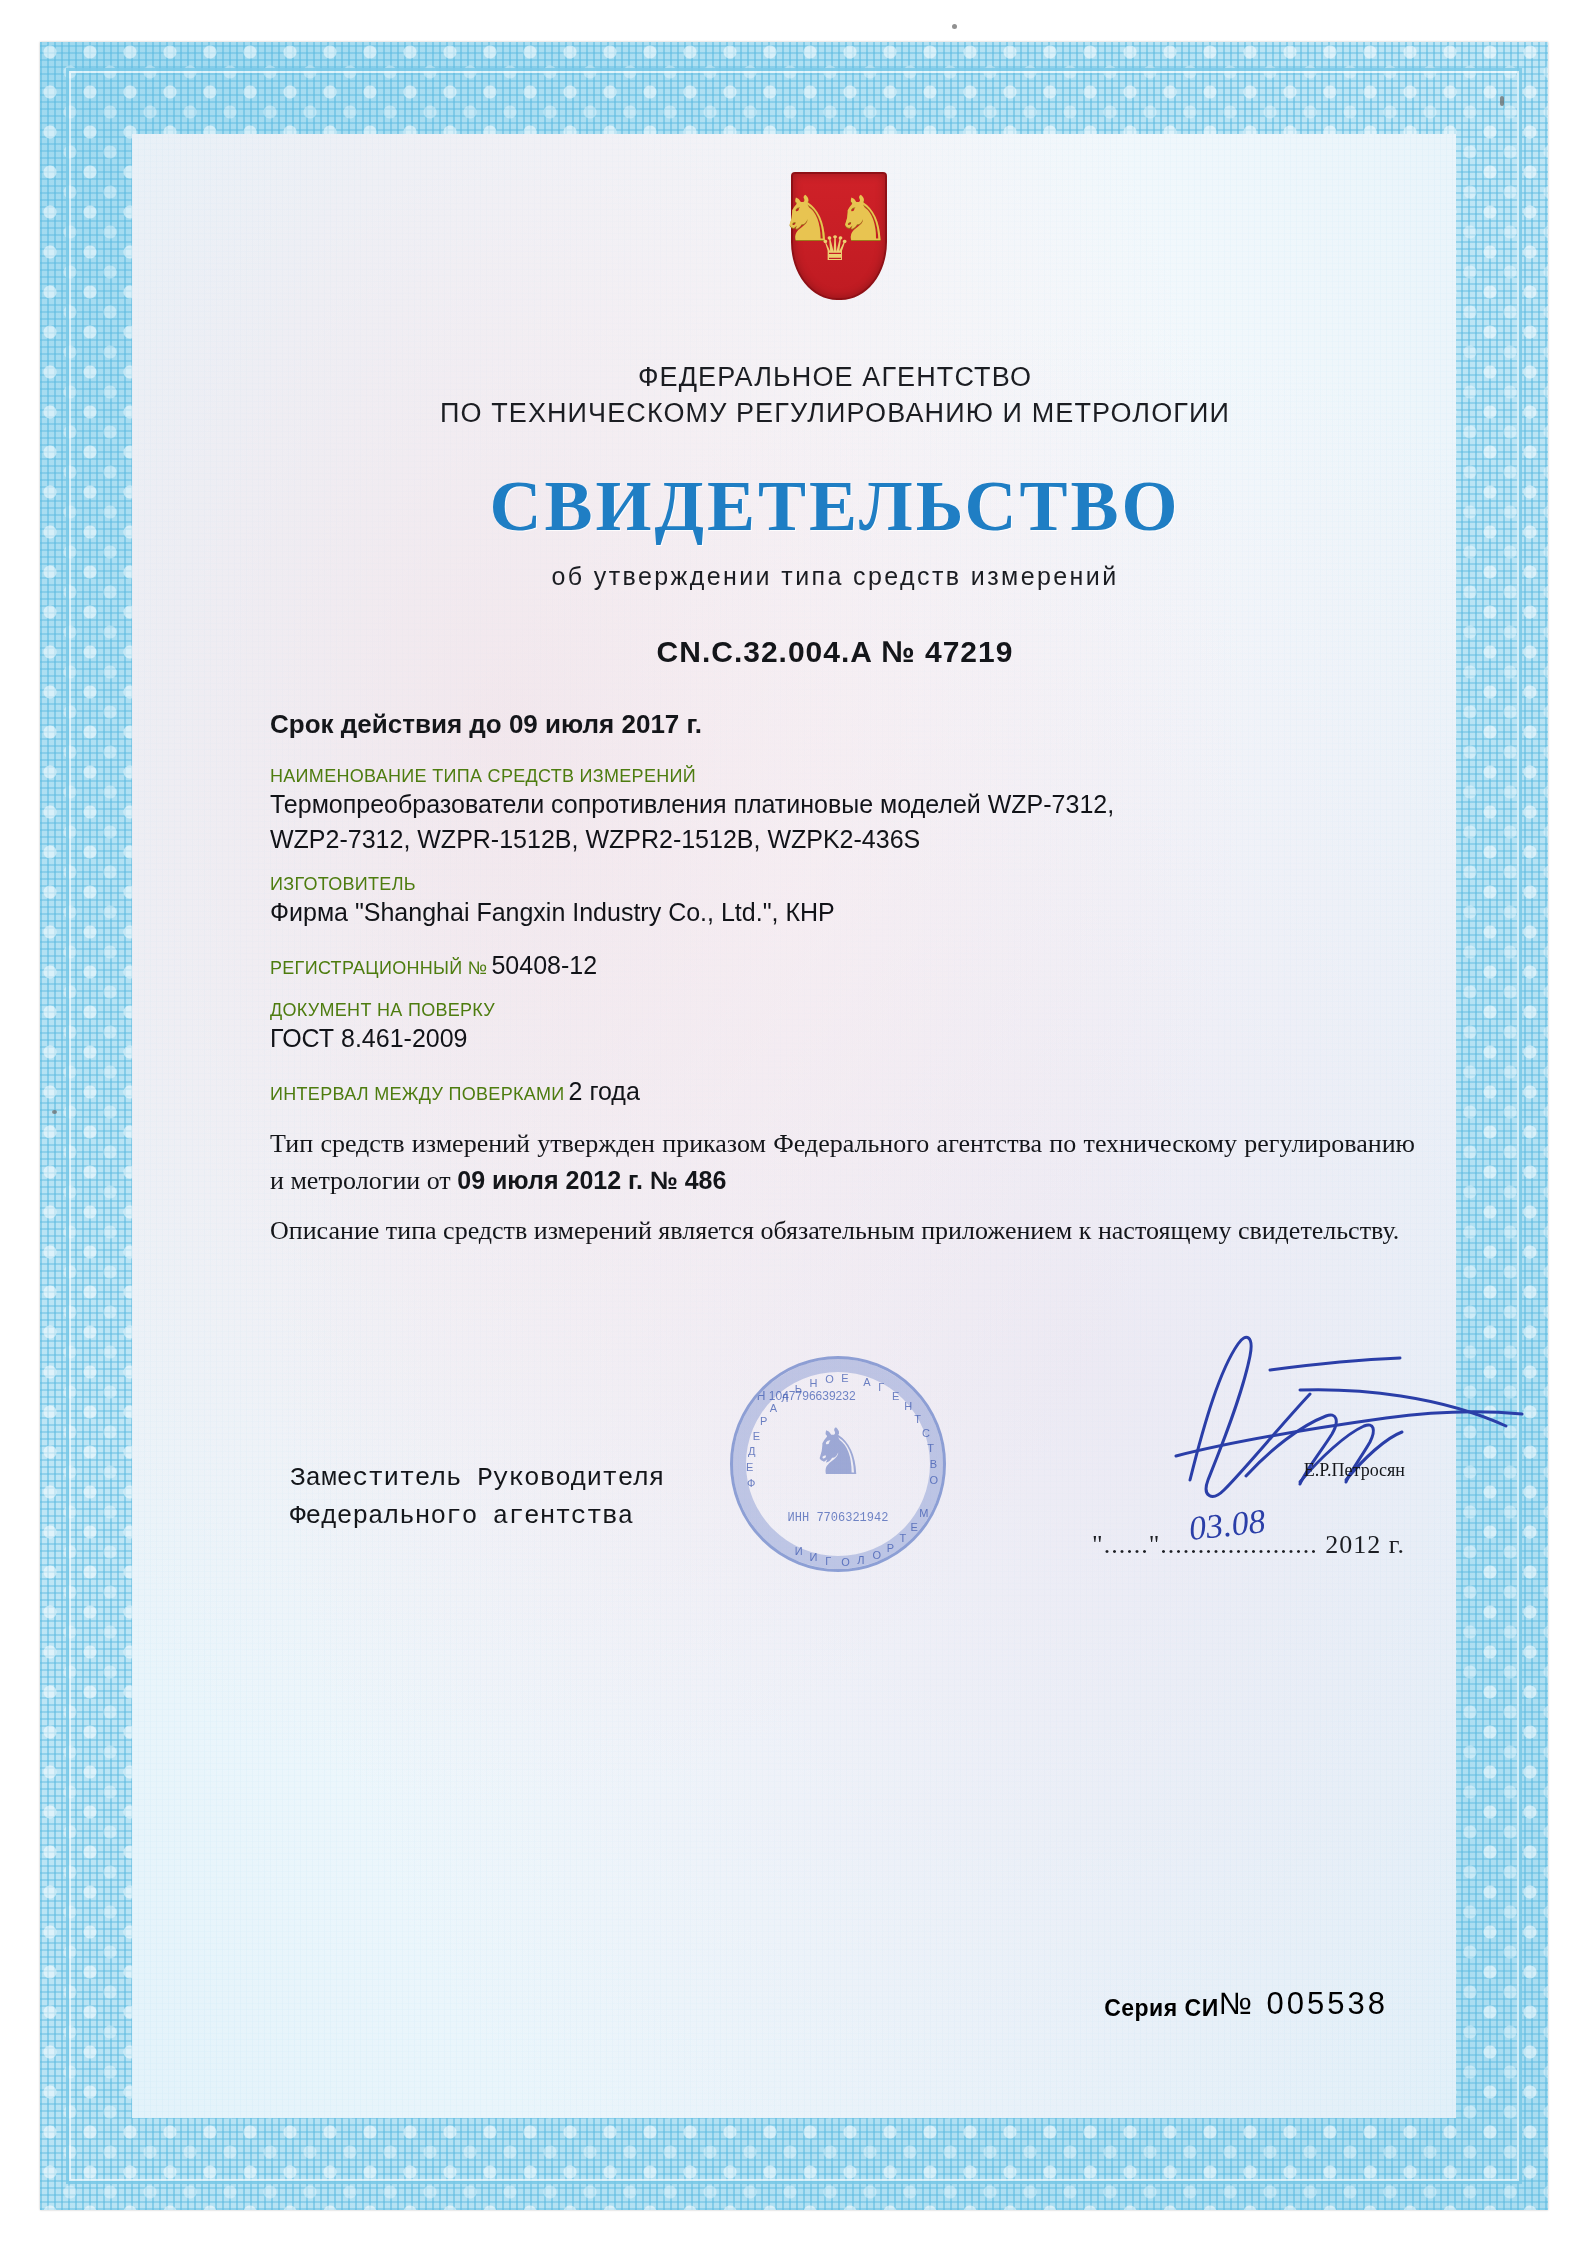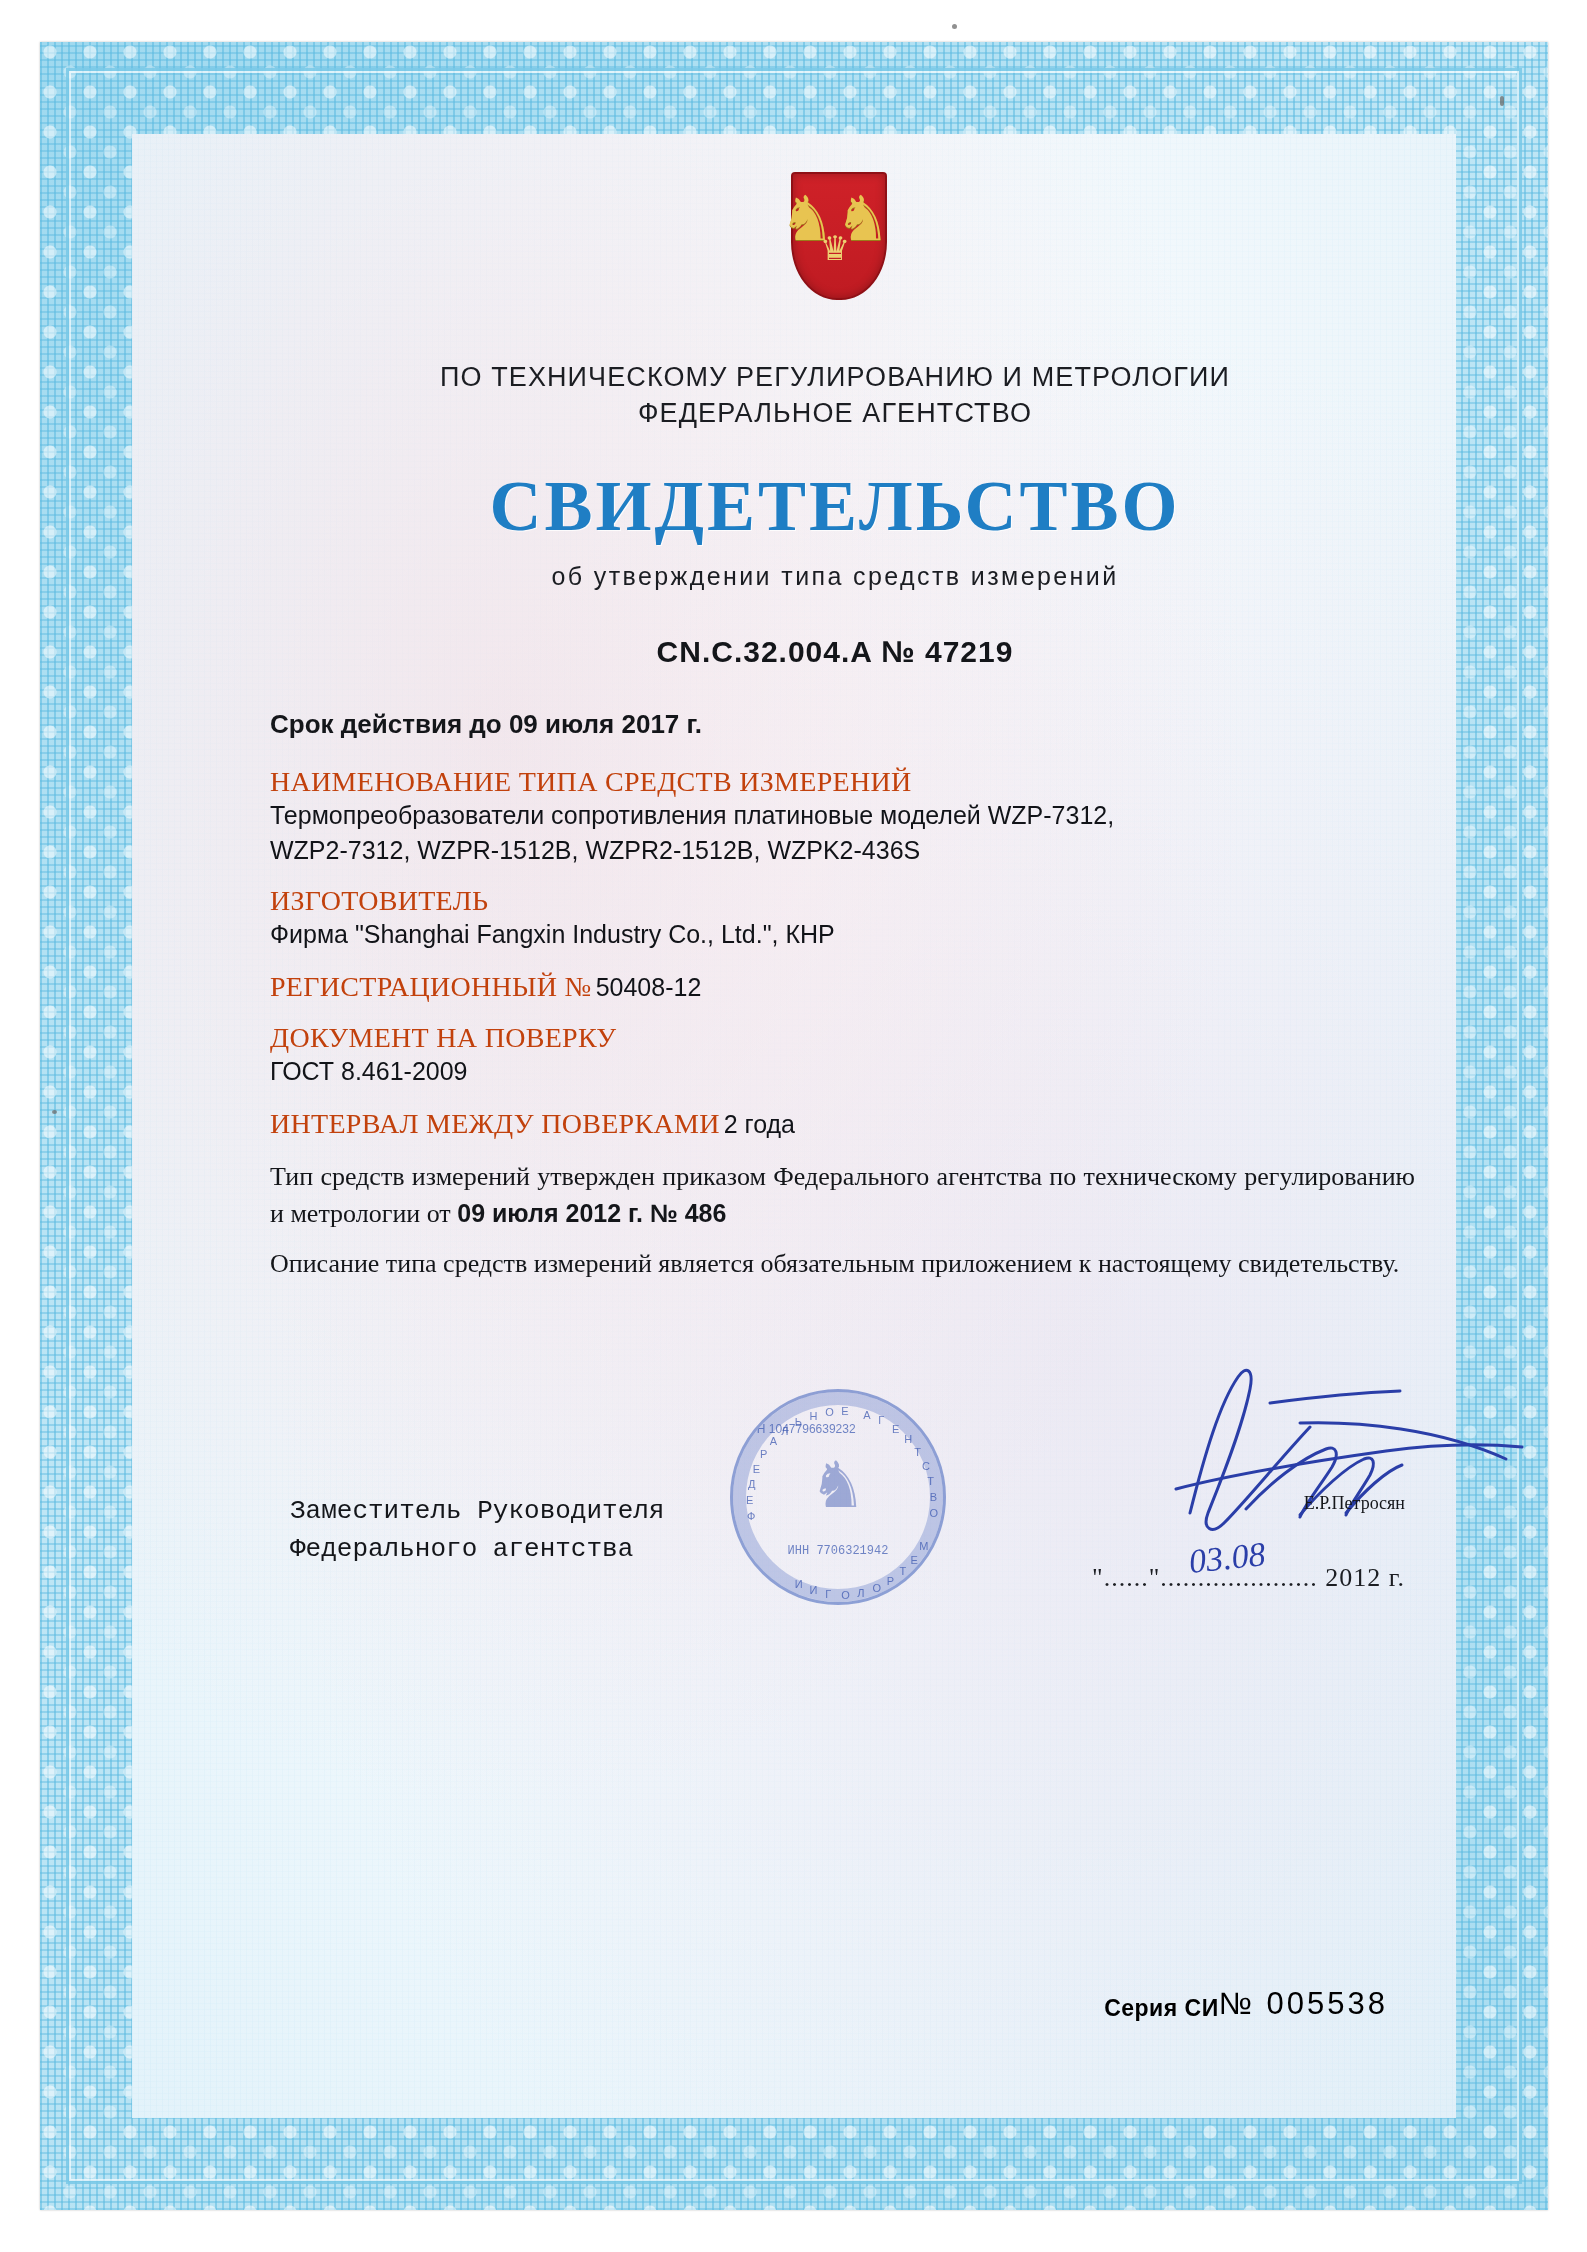--- a/index.html
+++ b/index.html
@@ -156,24 +156,24 @@
     font-weight: bold;
     font-size: 30px;
     letter-spacing: 1px;
     margin-bottom: 40px;
   }
 
   .rows { margin-left: 70px; width: 1145px; }
 
   .row { margin-bottom: 18px; }
   .lbl {
-    font-family: Liberation Serif, serif;
-    font-size: 28px;
+    font-family: Liberation Sans, sans-serif;
+    font-size: 18px;
     letter-spacing: .3px;
-    color: #c2410c;
+    color: #4d7c0f;
   }
   .val-sans {
     font-family: "Liberation Sans", sans-serif;
     font-weight: normal;
     font-size: 25px;
     color: #111318;
     line-height: 1.38;
   }
   .row-inline .lbl, .row-inline .val-sans { display: inline; }
 
@@ -320,22 +320,22 @@
 
     <div class="content">
 
       <div class="emblem">
         <div class="shield"></div>
         <div class="eagle">♞♞</div>
         <div class="eagle2">♛</div>
       </div>
 
       <div class="agency">
+        <div>ФЕДЕРАЛЬНОЕ АГЕНТСТВО</div>
         <div>ПО ТЕХНИЧЕСКОМУ РЕГУЛИРОВАНИЮ И МЕТРОЛОГИИ</div>
-        <div>ФЕДЕРАЛЬНОЕ АГЕНТСТВО</div>
       </div>
 
       <div class="maintitle">СВИДЕТЕЛЬСТВО</div>
       <div class="subtitle">об утверждении типа средств измерений</div>
       <div class="certno">CN.C.32.004.A  №  47219</div>
 
       <div class="rows">
 
         <div class="valid">Срок действия до  09 июля 2017 г.</div>
 

